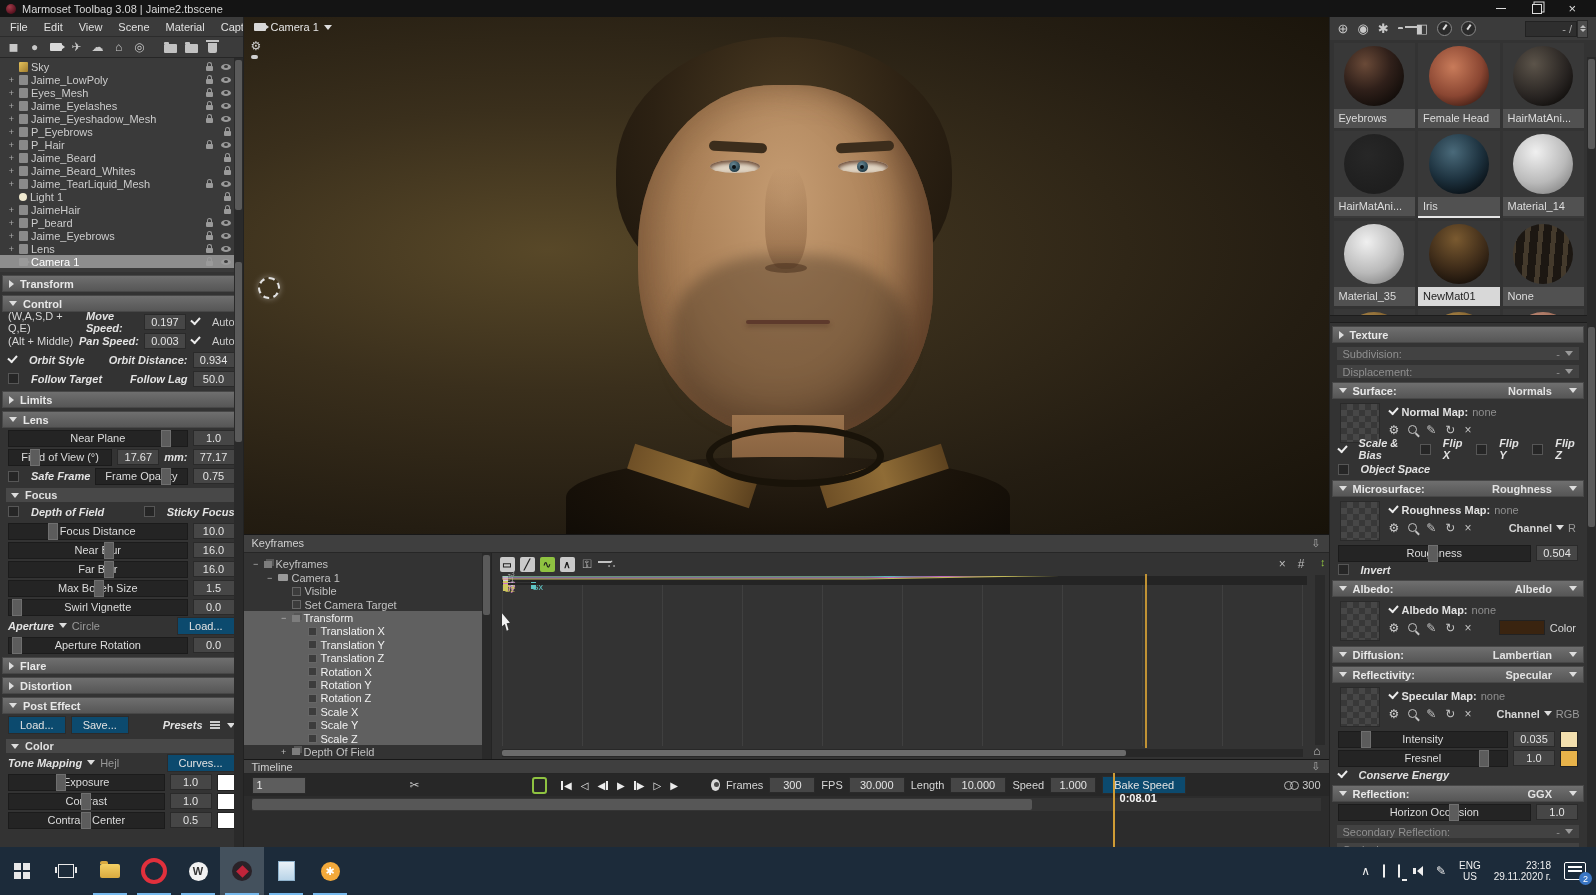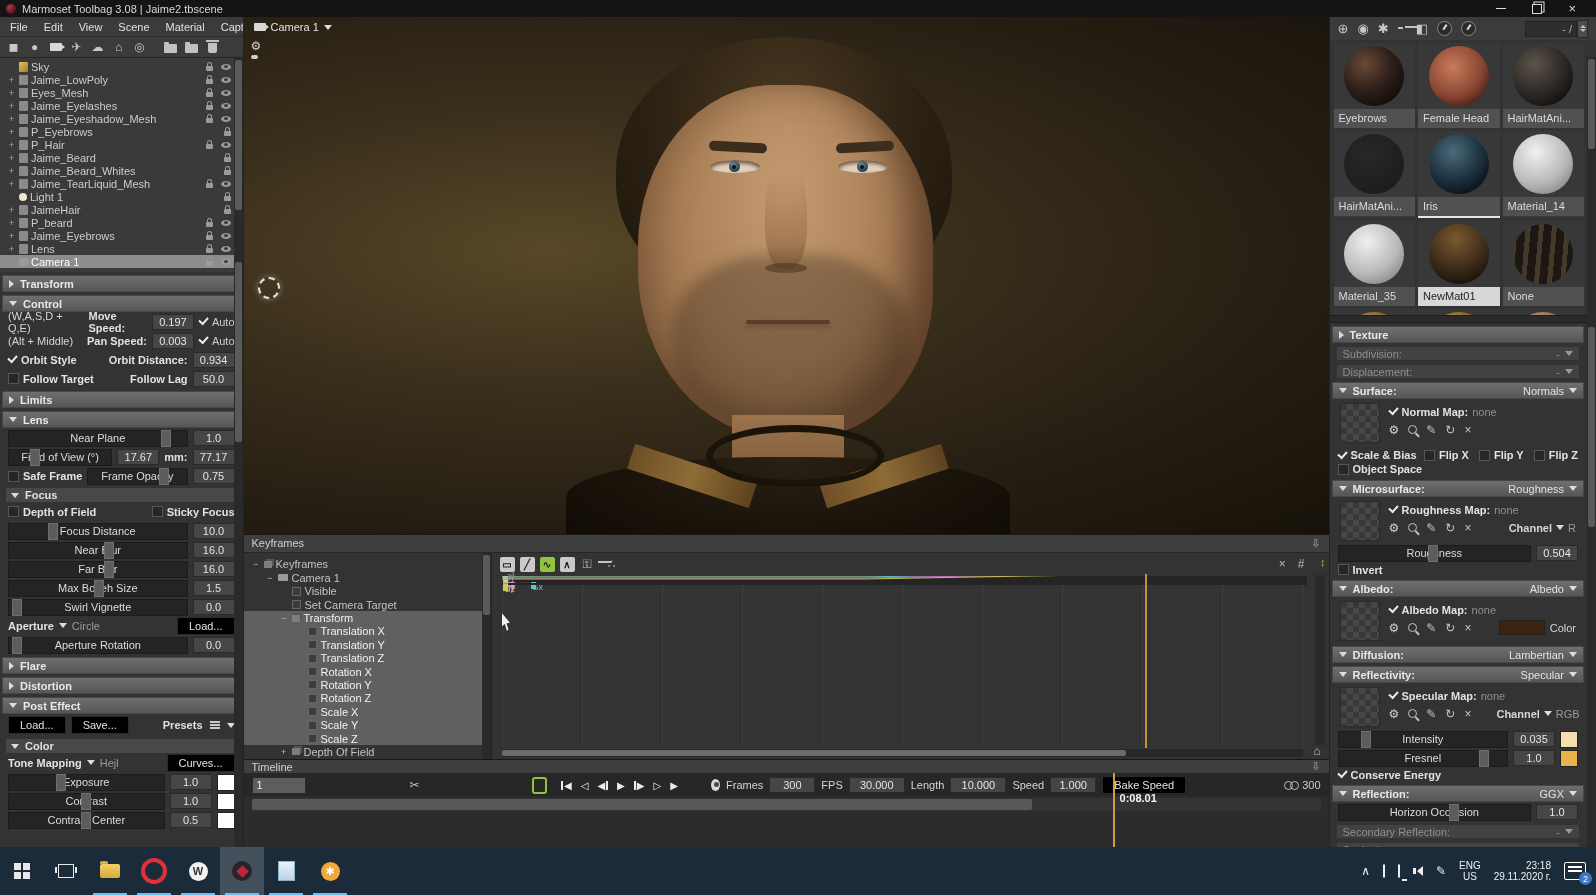--- a/index.html
+++ b/index.html
@@ -39,32 +39,32 @@
   .rowicons{display:flex;gap:8px;align-items:center;flex:none;}
   .ico-lock{width:7px;height:5px;background:#9a9a9a;border-radius:1px;position:relative;margin-top:3px;flex:none;}
   .ico-lock::before{content:"";position:absolute;top:-4px;left:1px;width:3px;height:3px;border:1px solid #9a9a9a;border-bottom:none;border-radius:3px 3px 0 0;}
   .ico-eye{width:10px;height:6px;background:#9a9a9a;border-radius:50%;position:relative;flex:none;}
   .ico-eye::before{content:"";position:absolute;left:3px;top:1.5px;width:4px;height:3px;background:#3a3a3a;border-radius:50%;}
   .vscroll{position:absolute;right:0;top:0;bottom:0;width:9px;background:#2a2a2a;}
   .vthumb{position:absolute;left:1px;width:7px;background:#5a5a5a;border-radius:2px;}
   
   .hdr{display:flex;align-items:center;gap:6px;height:15px;background:linear-gradient(#6f6f6f,#565656);
        color:#e8e8e8;font-weight:bold;padding:0 6px;border:1px solid #474747;margin:3px 2px 0;}
-  .hdr .mode{margin-left:auto;font-weight:normal;color:#e2e2e2;display:flex;gap:5px;align-items:center;}
+  .hdr .mode{margin-left:auto;font-weight:bold;color:#e2e2e2;display:flex;gap:17px;align-items:center;}
   .shdr{height:14px;background:#484848;margin:3px 6px 0;padding:0 5px;display:flex;gap:6px;align-items:center;color:#e0e0e0;font-weight:bold;}
   .cr{width:0;height:0;border-left:4px solid transparent;border-right:4px solid transparent;border-top:5px solid #ddd;flex:none;}
   .cc{width:0;height:0;border-top:4px solid transparent;border-bottom:4px solid transparent;border-left:5px solid #ddd;flex:none;}
   .cr.gray{border-top-color:#999;}
   .crow{height:19px;display:flex;align-items:center;gap:5px;padding:0 8px;}
   .crow .rgt{margin-left:auto;display:flex;align-items:center;gap:5px;}
   .vbox{min-width:34px;background:#464646;border:1px solid #2a2a2a;color:#e4e4e4;text-align:center;height:14px;line-height:14px;padding:0 3px;flex:none;}
   .w38{min-width:38px;} .w48{min-width:48px;}
   .lbl{color:#d6d6d6;} .dim{color:#999;}
-  .btn{background:#000000;border:1px solid #2b2b2b;color:#e2e2e2;padding:0 11px;height:16px;line-height:16px;flex:none;}
-  .chk{display:flex;align-items:center;gap:4px;}
+  .btn{background:#0c4a6e;border:1px solid #2b2b2b;color:#e2e2e2;padding:0 11px;height:16px;line-height:16px;flex:none;}
+  .chk{display:flex;align-items:center;gap:12px;}
   .box{width:9px;height:9px;background:#262626;border:1px solid #565656;flex:none;}
   .tick{width:7px;height:4px;border-left:2px solid #ececec;border-bottom:2px solid #ececec;transform:rotate(-48deg);margin-top:-3px;flex:none;}
   .srow{display:flex;align-items:center;gap:5px;height:18px;padding:0 8px;margin-top:1px;}
   .slider{flex:1;height:15px;background:#242424;border:1px solid #1b1b1b;position:relative;display:flex;align-items:center;justify-content:center;color:#dcdcdc;}
   .handle{position:absolute;top:-1px;width:8px;height:15px;background:#5c5c5c;border:1px solid #6f6f6f;margin-left:-4px;}
   .swatch{width:16px;height:15px;border:1px solid #222;flex:none;}
   .swatch.wide{width:44px;height:13px;}
   .ico-menu{width:10px;height:2px;background:#ccc;box-shadow:0 3px 0 #ccc,0 -3px 0 #ccc;margin:0 2px;}
   
   #viewport{position:relative;height:518px;overflow:hidden;
@@ -228,21 +228,21 @@
   .ico-net{width:13px;height:9px;border:1.5px solid #eee;border-radius:1px;position:relative;}
   .ico-net::after{content:"";position:absolute;left:3px;bottom:-4px;width:5px;height:2px;background:#eee;}
   .spk{display:flex;align-items:center;gap:1px;}
   .spk .cone{width:0;height:0;border-top:5px solid transparent;border-bottom:5px solid transparent;border-right:6px solid #eee;}
   .spk .stem{width:3px;height:6px;background:#eee;}
   .lang{display:flex;flex-direction:column;align-items:center;font-size:10px;line-height:11px;color:#f0f0f0;}
   .clock{display:flex;flex-direction:column;align-items:flex-end;font-size:10px;line-height:11px;color:#f0f0f0;}
   .note{width:20px;height:16px;border:1.5px solid #fff;border-radius:2px;position:relative;background:#1c2b3a;}
   .note::before{content:"";position:absolute;left:3px;top:3px;right:3px;height:1.5px;background:#fff;box-shadow:0 4px 0 #fff;}
   .badge{position:absolute;right:-7px;bottom:-6px;width:13px;height:13px;border-radius:50%;background:#3a76c4;color:#fff;font-size:9px;display:flex;align-items:center;justify-content:center;}
-  .bold{font-weight:bold;color:#e2e2e2;}
+  .bold{font-weight:bold;color:#e2e2e2;font-style:italic;}
 </style>
 </head>
 <body>
 
 <div id="app">
 
   <div id="titlebar">
     <span class="appdot"></span>
     <span>Marmoset Toolbag 3.08 | Jaime2.tbscene</span>
     <span class="wbtns">

